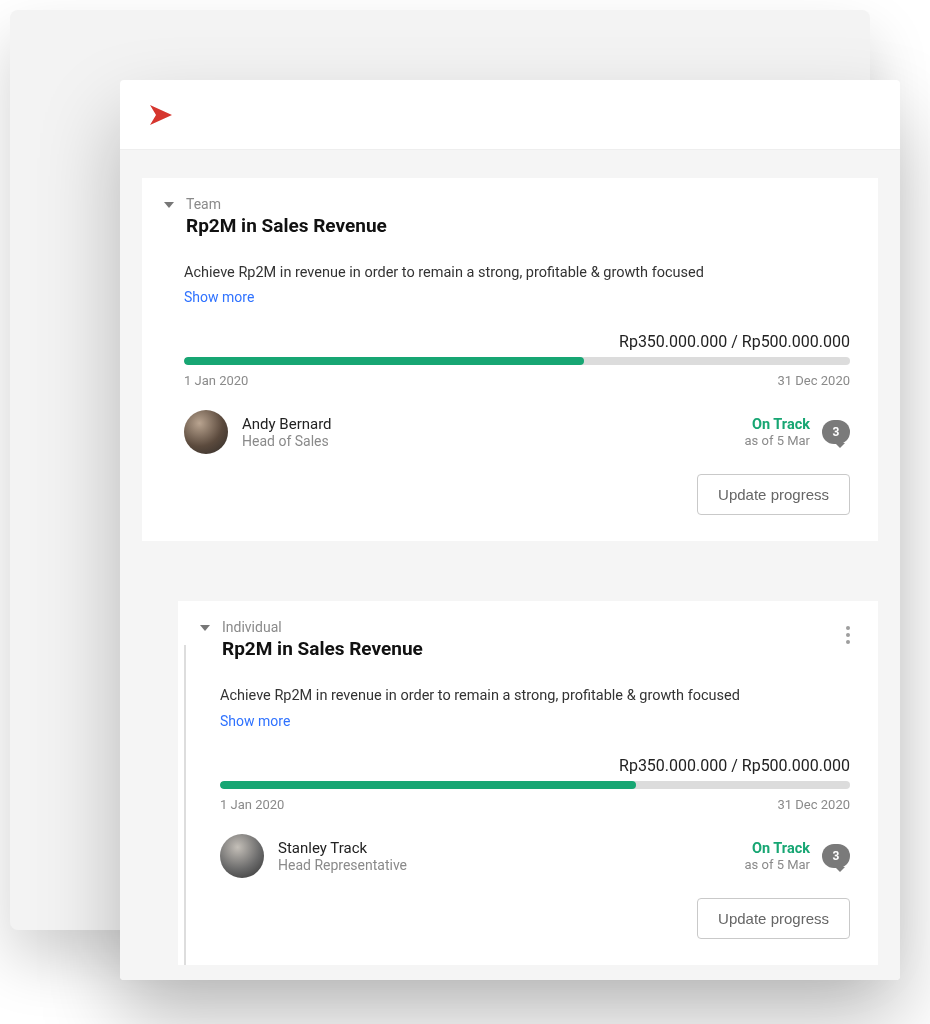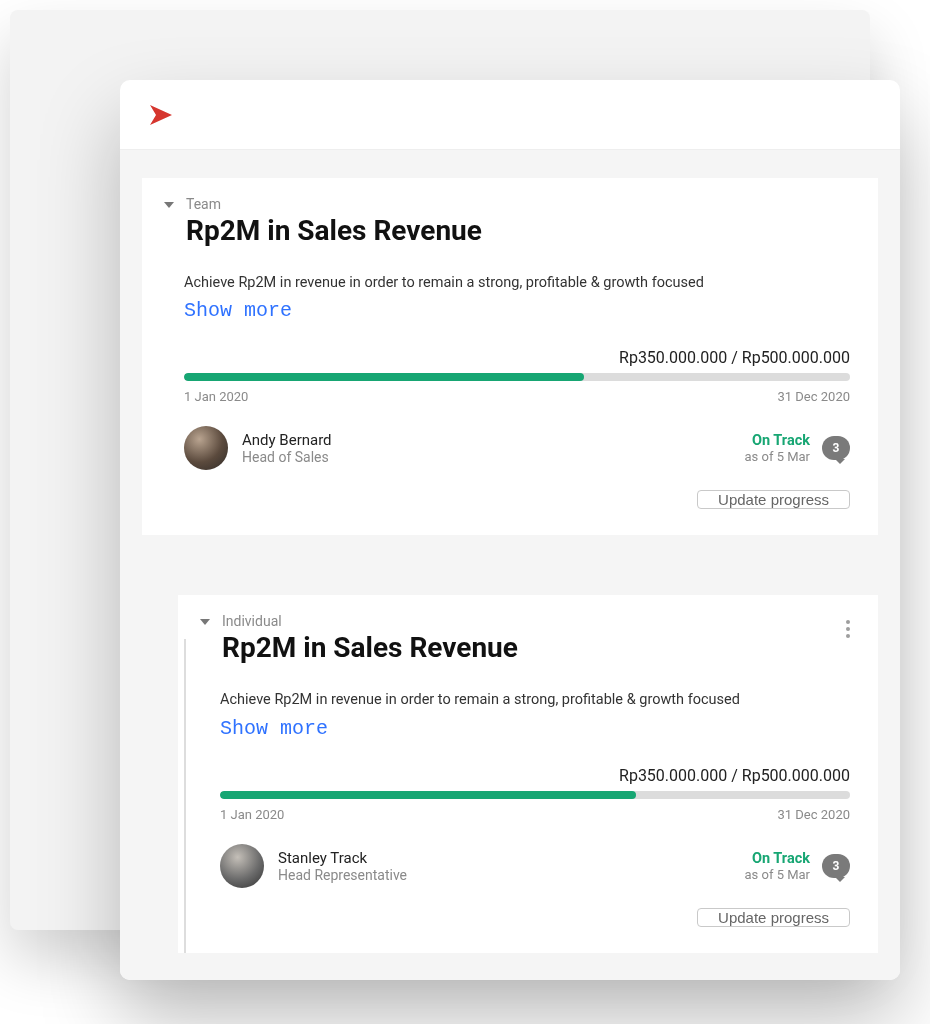--- a/index.html
+++ b/index.html
@@ -21,21 +21,21 @@
     border-radius: 8px;
     box-shadow: 0 30px 60px rgba(0,0,0,0.18);
   }
   .fg-card {
     position: absolute;
     top: 80px;
     left: 120px;
     width: 780px;
     height: 900px;
     background: #fff;
-    border-radius: 10px;
+    border-radius: 4px;
     box-shadow: 0 40px 80px rgba(0,0,0,0.25);
     overflow: hidden;
   }
   .app-header {
     height: 70px;
     display: flex;
     align-items: center;
     padding-left: 28px;
     border-bottom: 1px solid #eee;
   }
@@ -65,41 +65,40 @@
     color: #777;
     margin-top: 2px;
   }
   .collapse-icon svg { display:block; }
   .title-block { flex: 1; }
   .goal-type {
     color: #8a8a8a;
     font-size: 14px;
   }
   .goal-title {
-    font-size: 28px;
+    font-size: 19px;
     font-weight: 700;
     color: #111;
     margin-top: 2px;
   }
   .desc-block {
     margin-left: 22px;
     margin-top: 26px;
   }
   .goal-desc {
     color: #333;
     font-size: 14.5px;
     line-height: 1.4;
   }
   .show-more {
     color: #2f72ff;
-    font-size: 20px;
+    font-size: 14px;
     margin-top: 6px;
     cursor: pointer;
     display: inline-block;
-    font-family: Liberation Mono, monospace;
   }
   .progress-section {
     margin-left: 22px;
     margin-top: 26px;
   }
   .progress-value {
     text-align: right;
     color: #222;
     font-size: 16px;
     margin-bottom: 6px;
@@ -192,21 +191,21 @@
   .button-row {
     display: flex;
     justify-content: flex-end;
     margin-top: 20px;
   }
   .update-btn {
     border: 1px solid #c9c9c9;
     background: #fff;
     color: #666;
     font-size: 15px;
-    padding: 0 20px;
+    padding: 11px 20px;
     border-radius: 4px;
     cursor: pointer;
   }
   .more-icon {
     position: absolute;
     right: 28px;
     top: 22px;
     color: #9e9e9e;
     cursor: pointer;
   }

